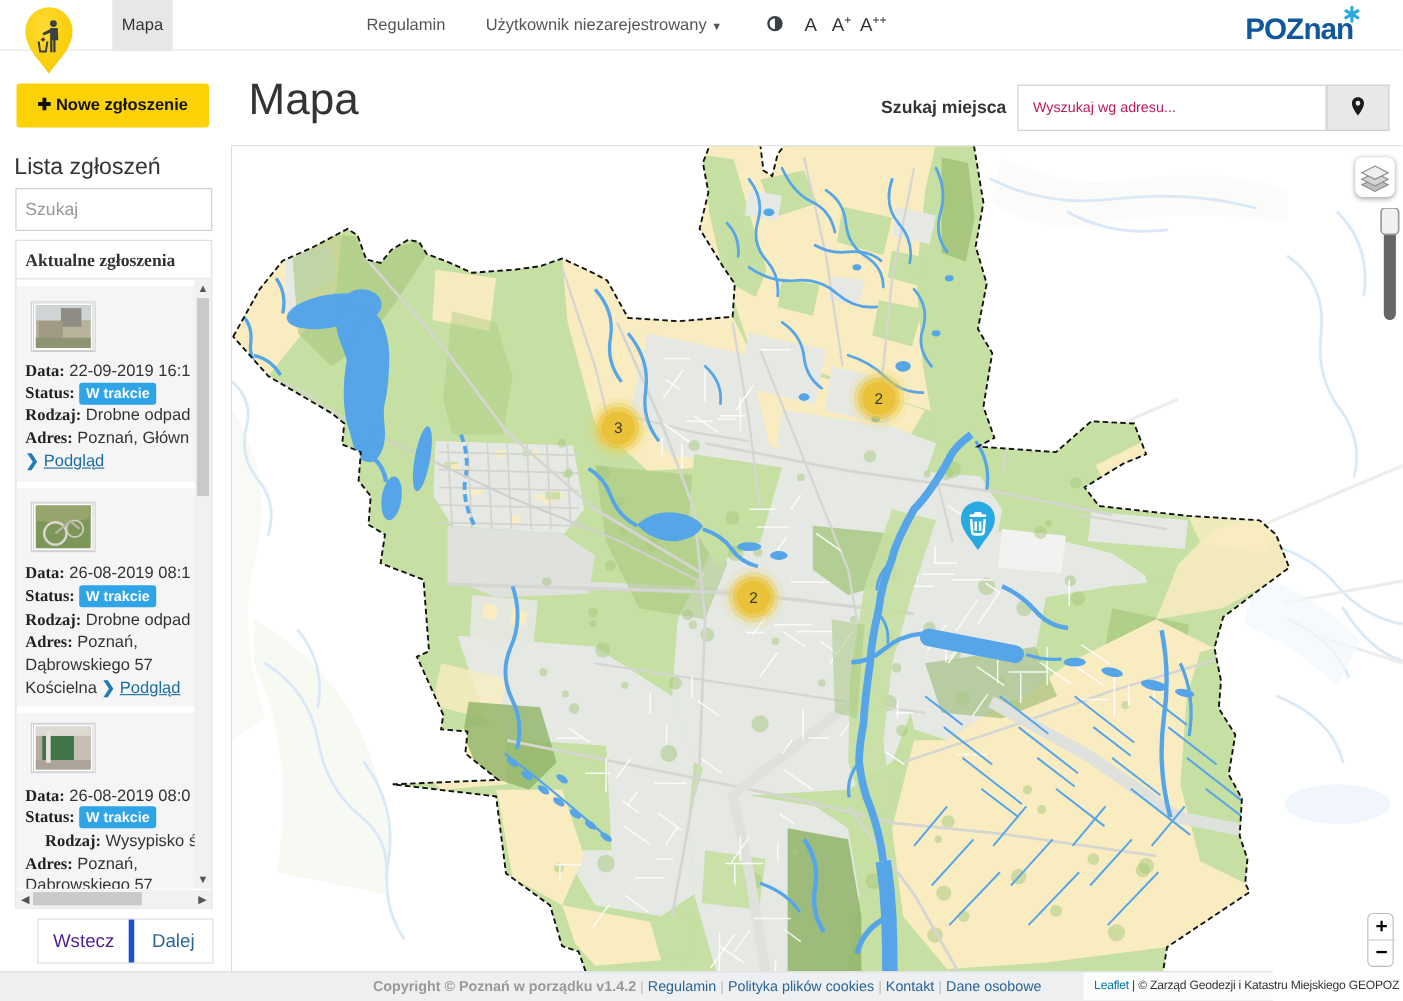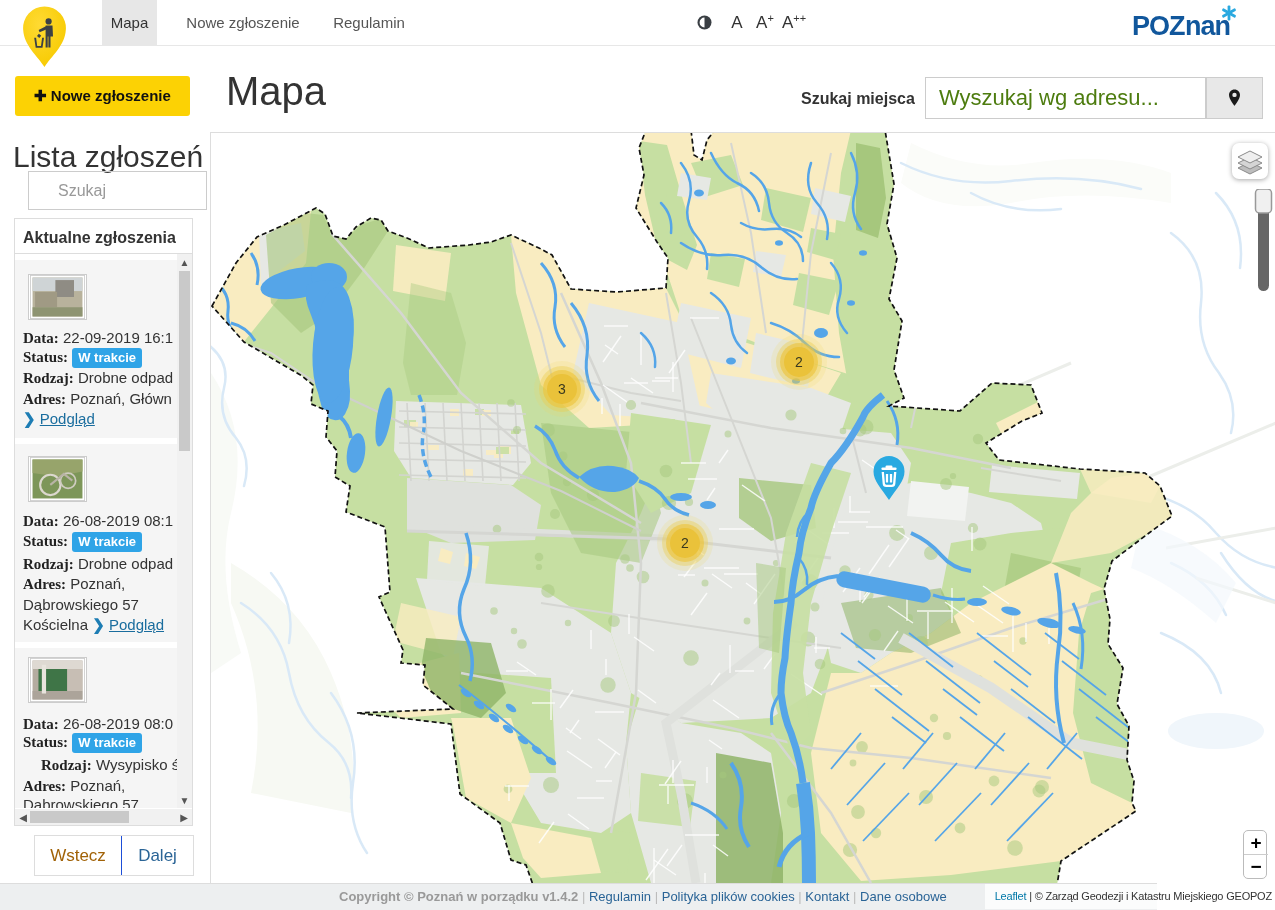--- a/index.html
+++ b/index.html
@@ -16,50 +16,50 @@
 #poznan-logo { position:absolute; left:1132px; top:4px; z-index:31; }
 
 #btn-new { position:absolute; left:15px; top:76px; width:175px; height:40px;
   background:#fcd204; color:#111; font-weight:bold; font-size:15px;
   text-align:center; line-height:40px; border-radius:3px; z-index:20; }
 #h1-mapa { position:absolute; left:226px; top:69px; font-size:40px; color:#333;
   font-weight:400; letter-spacing:0px; }
 #lbl-szukaj { position:absolute; left:801px; top:90px; white-space:nowrap; font-size:16px;
   font-weight:bold; color:#333; }
 #inp-addr { position:absolute; left:925px; top:77px; width:281px; height:42px;
-  border:1px solid #ccc; background:#fff; color:#4d7c0f; font-size:22px;
+  border:1px solid #ccc; background:#fff; color:#be185d; font-size:13px;
   line-height:40px; padding-left:13px; }
 #btn-pin { position:absolute; left:1206px; top:77px; width:57px; height:42px;
   background:#e8e8e8; border:1px solid #ccc; border-left:1px solid #ccc; text-align:center; line-height:42px; }
-#lista-h { position:absolute; left:13px; top:140px; font-size:30px; color:#333; }
-#inp-szukaj { position:absolute; left:28px; top:171px; width:179px; height:39px;
-  border:1px solid #ccc; color:#999; font-size:16px; line-height:37px; padding-left:29px; }
+#lista-h { position:absolute; left:13px; top:140px; font-size:21px; color:#333; }
+#inp-szukaj { position:absolute; left:14px; top:171px; width:179px; height:39px;
+  border:1px solid #ccc; color:#999; font-size:16px; line-height:37px; padding-left:8px; }
 #panel { position:absolute; left:14px; top:218px; width:179px; height:608px;
   border:1px solid #ddd; background:#fff; }
-#panel-h { position:absolute; left:8px; top:10px; font-size:16px; font-weight:bold; color:#333; }
+#panel-h { position:absolute; left:8px; top:10px; font-size:16px; font-weight:bold; color:#333;font-family:Liberation Serif, serif; }
 #panel-sep { position:absolute; left:0; top:34px; width:177px; height:1px; background:#ddd; }
 #list { position:absolute; left:0px; top:35px; width:177px; height:554px; overflow:hidden; }
 .entry { position:absolute; left:0px; width:163px; background:#f5f5f5; }
 .entry .ph { position:absolute; left:13px; top:14px; width:59px; height:46px;
   background:#fff; border:1px solid #ccc; padding:2px; }
 .eline { position:absolute; left:8px; font-size:15px; color:#333; white-space:nowrap; }
 .eline b { color:#222;font-family:Liberation Serif, serif; }
 .badge { display:inline-block; background:#2fa4e7; color:#fff; font-size:13px;
   font-weight:bold; padding:2px 6px 3px; border-radius:3px; }
 .chev { color:#1d7db4; font-weight:bold; }
 .plink { color:#1a6d9e; text-decoration:underline; }
 
 .sb { position:absolute; background:#f1f1f1; }
 .sb-thumb { position:absolute; background:#c9c9c9; }
 .sb-arrow { position:absolute; color:#555; font-size:10px; text-align:center; }
 
 #pager { position:absolute; left:34px; top:835px; width:160px; height:41px;
   border:1px solid #ddd; display:flex; }
 #pager div { text-align:center; line-height:39px; font-size:17px; }
-#pg-wstecz { color:#a16207; border-right:1px solid #1d4ed8; }
+#pg-wstecz { color:#4c1d95; border-right:5px solid #1d4ed8; }
 #pg-dalej { color:#2a6496; }
 
 #map { position:absolute; left:210px; top:132px; width:1065px; height:751px;
   border-left:1px solid #ddd; border-top:1px solid #ddd; background:#fff; overflow:hidden; }
 #layers-ctl { position:absolute; left:1021px; top:10px; width:36px; height:36px;
   background:#fff; border-radius:7px; box-shadow:0 1px 5px rgba(0,0,0,0.35); }
 #zoomslider { position:absolute; left:1043px; top:56px; }
 #zoom-pm { position:absolute; left:1032px; top:697px; width:24px; height:49px;
   background:#fff; border:1px solid #bbb; border-radius:5px; }
 #zoom-pm .zp { width:24px; height:24px; text-align:center; line-height:24px;
@@ -73,22 +73,22 @@
   background:#edeff0; border-top:1px solid #ddd; font-size:13px; color:#999;
   line-height:26px; z-index:25; }
 #footer .links { color:#2a6496; }
 #footer-inner { position:absolute; left:339px; top:0; }
 </style>
 </head>
 <body>
 
 <div id="navbar">
   <div class="navitem" id="nav-mapa">Mapa</div>
-  <div class="navitem" style="left:178px;width:130px;">Nowe zgłoszenie</div>
   <div class="navitem" style="left:328px;width:82px;">Regulamin</div>
+  <div class="navitem" style="left:430px;width:238px;">Użytkownik niezarejestrowany <span style="font-size:10px;">▼</span></div>
   <div class="navitem" style="left:690px;width:28px;">
     <svg width="15" height="15" viewBox="0 0 15 15" style="vertical-align:-2px;">
       <circle cx="7.5" cy="7.5" r="7" fill="#3a3f44"></circle>
       <path d="M7.5 2.6 A4.9 4.9 0 0 0 7.5 12.4 Z" fill="#fff"></path>
     </svg>
   </div>
   <div class="navitem" style="left:724px;width:26px;font-size:17px;color:#333;">A</div>
   <div class="navitem" style="left:750px;width:30px;font-size:17px;color:#333;">A<span style="font-size:11px;position:relative;top:-6px;">+</span></div>
   <div class="navitem" style="left:778px;width:32px;font-size:17px;color:#333;">A<span style="font-size:11px;position:relative;top:-6px;">++</span></div>
 </div>

